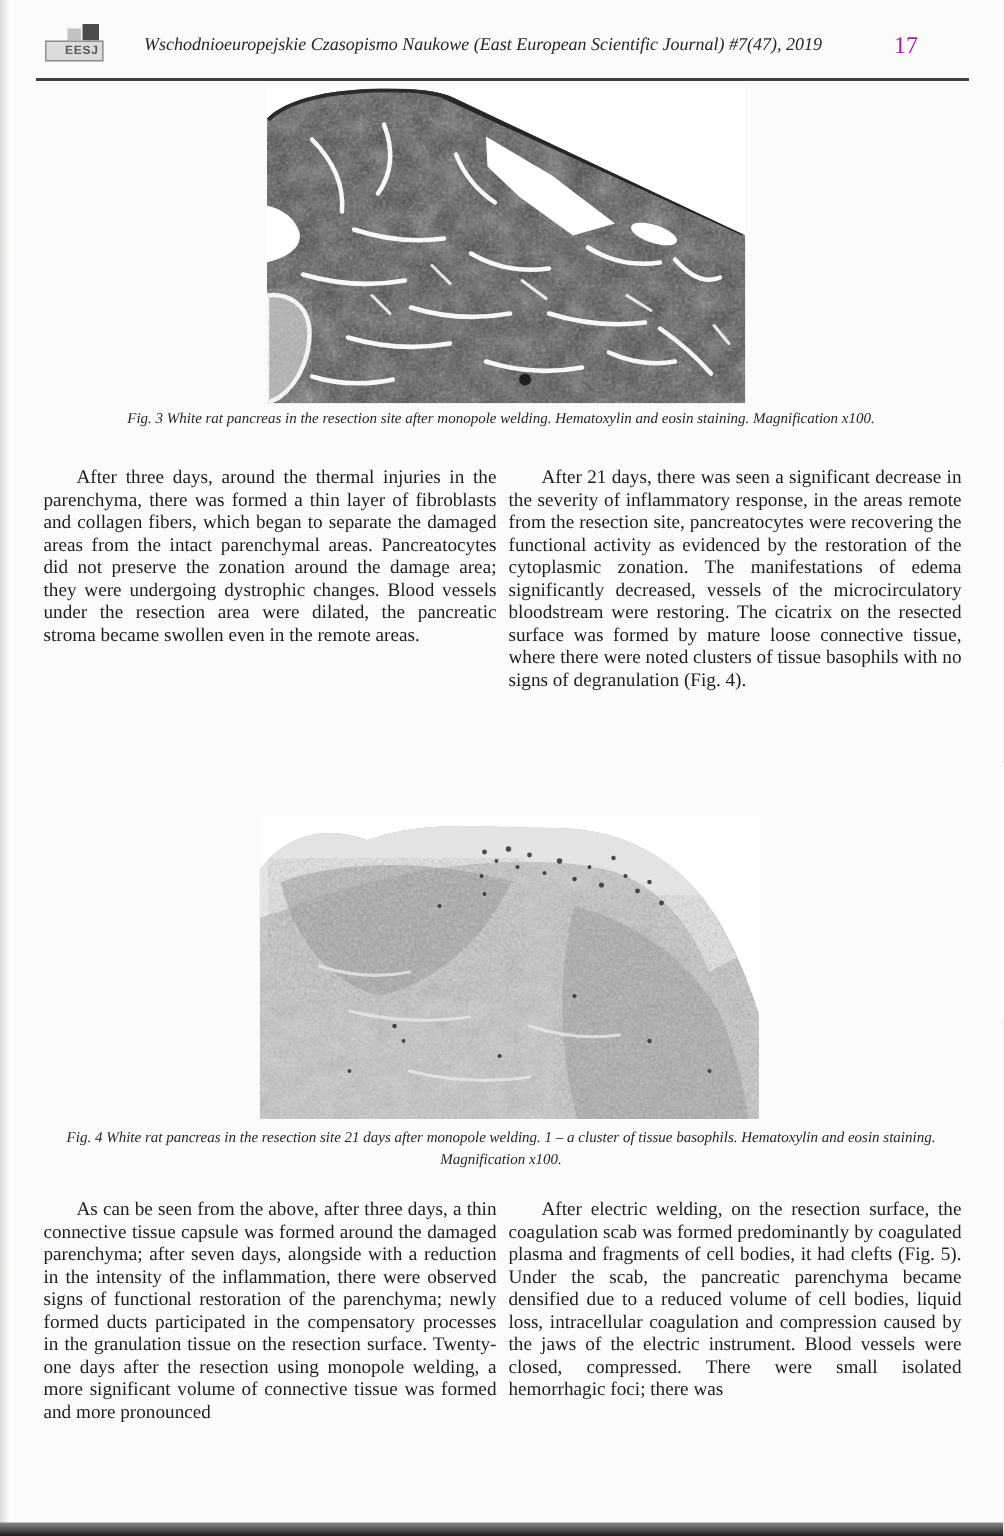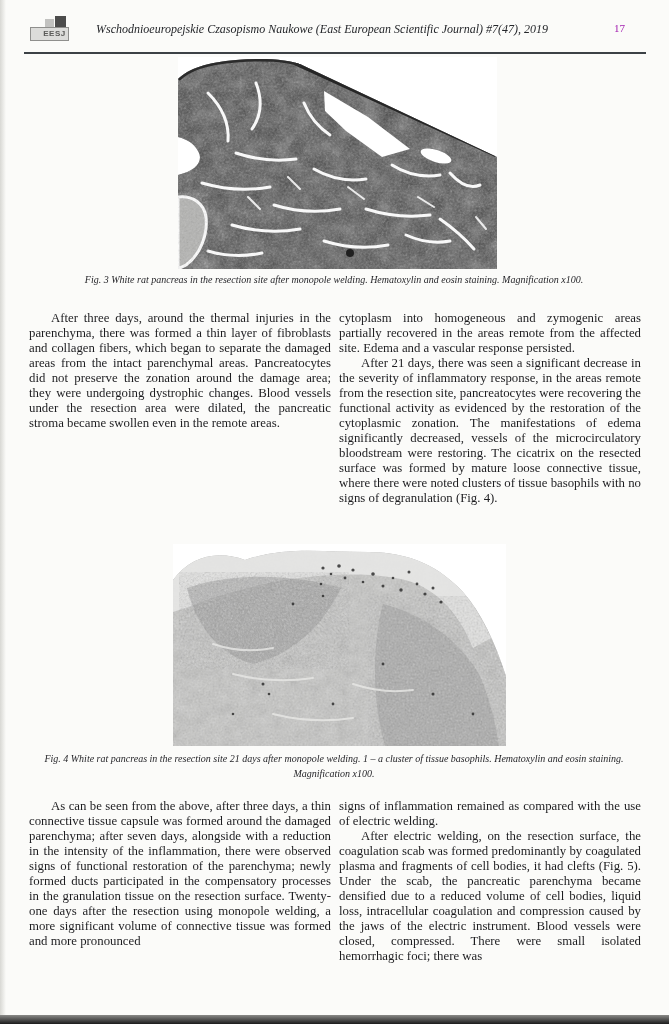--- a/index.html
+++ b/index.html
@@ -20,21 +20,21 @@
   .header{position:absolute;left:0;top:14px;width:669px;height:34px;}
   .logo{position:absolute;left:30px;top:2px;width:38px;height:26px;}
   .logo .sq-dark{position:absolute;right:2px;top:0;width:11px;height:11px;background:#4c4c4c;}
   .logo .sq-light{position:absolute;right:14px;top:3px;width:9px;height:8px;background:#c2c2c0;}
   .logo .box{position:absolute;left:0;top:11px;width:27px;height:12px;background:#dcdcda;
     border:1px solid #8f8f8d;font-size:8px;font-weight:bold;color:#5a5a58;
     letter-spacing:0.5px;text-align:center;line-height:12px;
     font-family:"Liberation Sans","DejaVu Sans",sans-serif;padding-left:10px;}
   .journal-title{position:absolute;left:96px;top:8px;width:500px;
     font-style:italic;font-size:12px;white-space:nowrap;color:#24262a;}
-  .page-number{position:absolute;right:44px;top:8px;font-size:11px;color:#a21caf;}
+  .page-number{position:absolute;right:57px;top:8px;font-size:16px;color:#a21caf;}
   .header-rule{position:absolute;left:24px;top:38px;width:622px;height:2px;background:#3c4146;}
   
   .fig3-img{position:absolute;left:178px;top:57px;width:319px;height:212px;}
   .fig4-img{position:absolute;left:173px;top:544px;width:333px;height:202px;}
   .caption{position:absolute;left:34px;width:600px;text-align:center;
     font-style:italic;font-size:10px;line-height:15px;color:#26262a;}
   .caption3{top:272px;}
   .caption4{top:751px;font-family:Liberation Serif, serif;}
   
   .textblock{position:absolute;width:612px;left:29px;}
@@ -118,21 +118,20 @@
   </svg>
 
   <div class="caption caption3">Fig. 3 White rat pancreas in the resection site after monopole welding. Hematoxylin and eosin staining. Magnification x100.</div>
 
   <div class="textblock block1">
     <div class="cols">
       <div class="col">
         <p class="indent">After three days, around the thermal injuries in the parenchyma, there was formed a thin layer of fibroblasts and collagen fibers, which began to separate the damaged areas from the intact parenchymal areas. Pancreatocytes did not preserve the zonation around the damage area; they were undergoing dystrophic changes. Blood vessels under the resection area were dilated, the pancreatic stroma became swollen even in the remote areas.</p>
       </div>
       <div class="col">
-        <p>cytoplasm into homogeneous and zymogenic areas partially recovered in the areas remote from the affected site. Edema and a vascular response persisted.</p>
         <p class="indent">After 21 days, there was seen a significant decrease in the severity of inflammatory response, in the areas remote from the resection site, pancreatocytes were recovering the functional activity as evidenced by the restoration of the cytoplasmic zonation. The manifestations of edema significantly decreased, vessels of the microcirculatory bloodstream were restoring. The cicatrix on the resected surface was formed by mature loose connective tissue, where there were noted clusters of tissue basophils with no signs of degranulation (Fig. 4).</p>
       </div>
     </div>
   </div>
 
   <svg class="fig4-img" viewBox="0 0 333 202" xmlns="http://www.w3.org/2000/svg">
     <defs>
       <filter id="grain2" x="-5%" y="-5%" width="110%" height="110%">
         <feTurbulence type="fractalNoise" baseFrequency="0.5" numOctaves="3" seed="21" stitchTiles="stitch"></feTurbulence>
         <feColorMatrix type="saturate" values="0"></feColorMatrix>
@@ -192,20 +191,19 @@
   </svg>
 
   <div class="caption caption4">Fig. 4 White rat pancreas in the resection site 21 days after monopole welding. 1 – a cluster of tissue basophils. Hematoxylin and eosin staining. Magnification x100.</div>
 
   <div class="textblock block2">
     <div class="cols">
       <div class="col">
         <p class="indent">As can be seen from the above, after three days, a thin connective tissue capsule was formed around the damaged parenchyma; after seven days, alongside with a reduction in the intensity of the inflammation, there were observed signs of functional restoration of the parenchyma; newly formed ducts participated in the compensatory processes in the granulation tissue on the resection surface. Twenty-one days after the resection using monopole welding, a more significant volume of connective tissue was formed and more pronounced</p>
       </div>
       <div class="col">
-        <p>signs of inflammation remained as compared with the use of electric welding.</p>
         <p class="indent">After electric welding, on the resection surface, the coagulation scab was formed predominantly by coagulated plasma and fragments of cell bodies, it had clefts (Fig. 5). Under the scab, the pancreatic parenchyma became densified due to a reduced volume of cell bodies, liquid loss, intracellular coagulation and compression caused by the jaws of the electric instrument. Blood vessels were closed, compressed. There were small isolated hemorrhagic foci; there was</p>
       </div>
     </div>
   </div>
 
   <div class="scan-edge-bottom"></div>
 </div>
 
 </body></html>

